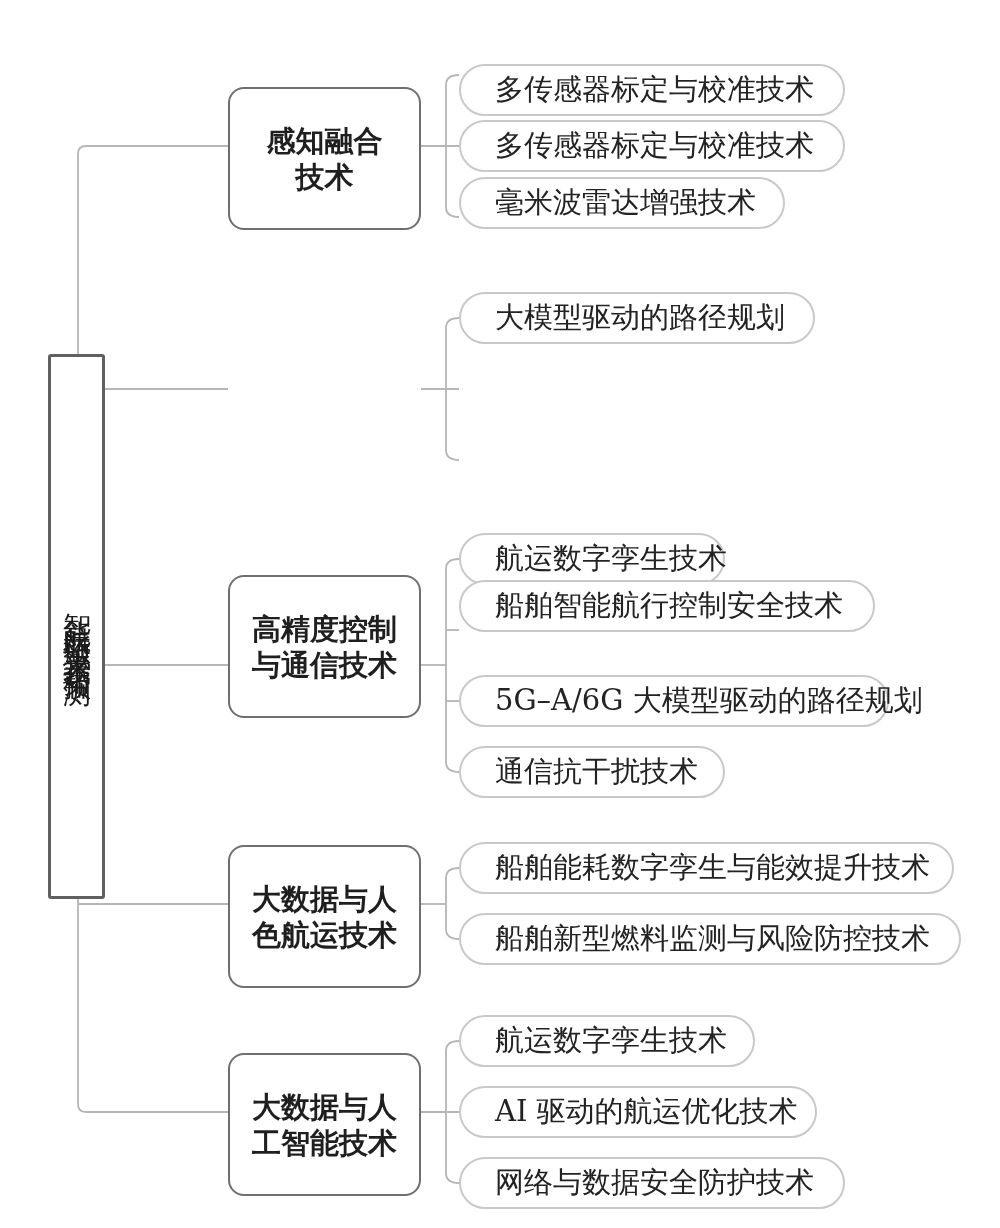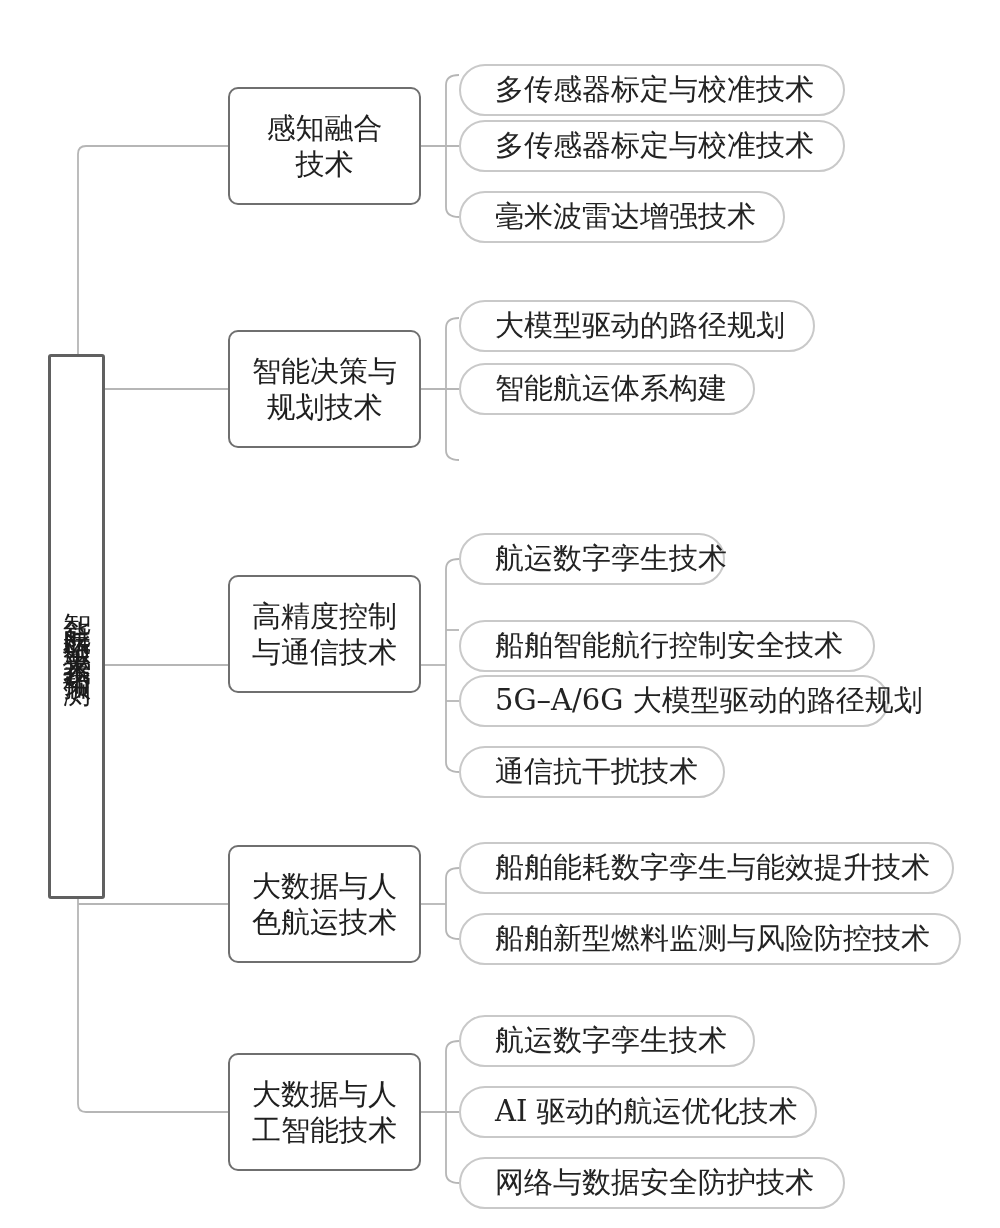--- a/index.html
+++ b/index.html
@@ -25,27 +25,28 @@
     display: flex; align-items: center; justify-content: center;
   }
   .root-node .vtext {
     writing-mode: vertical-rl;
     font-size: 28px;
     letter-spacing: 6px;
     line-height: 1;
     color: #1b1b1b;
   }
   .branch-node {
-    left: 228px; width: 193px; height: 118px;
-    border: 2.5px solid #6f6f6f; border-radius: 10px;
+    left: 228px; width: 193px; height: 143px;
+    border: 2.5px solid #6f6f6f; border-radius: 16px;
     display: flex; align-items: center; justify-content: center;
     text-align: center;
     font-size: 29px; line-height: 36px;
     white-space: pre-line;
     color: #1f1f1f;
+    font-weight: bold;
   }
   .leaf-node {
     left: 459px; height: 52px;
     border: 2px solid #c9c9c9; border-radius: 26px;
     display: flex; align-items: center;
     padding-left: 34px;
     font-size: 29px;
     color: #232323;
     white-space: nowrap;
   }
@@ -81,38 +82,35 @@
       <path d="M 421 1112 H 459"></path>
     </g>
   </svg>
 
   <div class="node root-node">
     <span class="vtext">智能航运领域未来趋势预测</span>
   </div>
 
   <div class="node branch-node" style="top:87px">感知融合
 技术</div>
-  <div class="node branch-node" style="top:330px">智能决策与
-规划技术</div>
   <div class="node branch-node" style="top:575px">高精度控制
 与通信技术</div>
   <div class="node branch-node" style="top:845px">大数据与人
 色航运技术</div>
   <div class="node branch-node" style="top:1053px">大数据与人
 工智能技术</div>
 
   <div class="node leaf-node" style="top:64px;width:386px">多传感器标定与校准技术</div>
   <div class="node leaf-node" style="top:120px;width:386px">多传感器标定与校准技术</div>
-  <div class="node leaf-node" style="top:191px;width:326px">毫米波雷达增强技术</div>
+  <div class="node leaf-node" style="top:177px;width:326px">毫米波雷达增强技术</div>
 
-  <div class="node leaf-node" style="top:300px;width:356px">大模型驱动的路径规划</div>
-  <div class="node leaf-node" style="top:363px;width:296px">智能航运体系构建</div>
+  <div class="node leaf-node" style="top:292px;width:356px">大模型驱动的路径规划</div>
 
   <div class="node leaf-node" style="top:533px;width:266px">航运数字孪生技术</div>
-  <div class="node leaf-node" style="top:620px;width:416px">船舶智能航行控制安全技术</div>
+  <div class="node leaf-node" style="top:580px;width:416px">船舶智能航行控制安全技术</div>
   <div class="node leaf-node" style="top:675px;width:430px">5G–A/6G 大模型驱动的路径规划</div>
   <div class="node leaf-node" style="top:842px;width:495px">船舶能耗数字孪生与能效提升技术</div>
 
   <div class="node leaf-node" style="top:746px;width:266px">通信抗干扰技术</div>
   <div class="node leaf-node" style="top:913px;width:502px">船舶新型燃料监测与风险防控技术</div>
 
   <div class="node leaf-node" style="top:1015px;width:296px">航运数字孪生技术</div>
   <div class="node leaf-node" style="top:1157px;width:386px">网络与数据安全防护技术</div>
   <div class="node leaf-node" style="top:1086px;width:358px">AI 驱动的航运优化技术</div>
 

